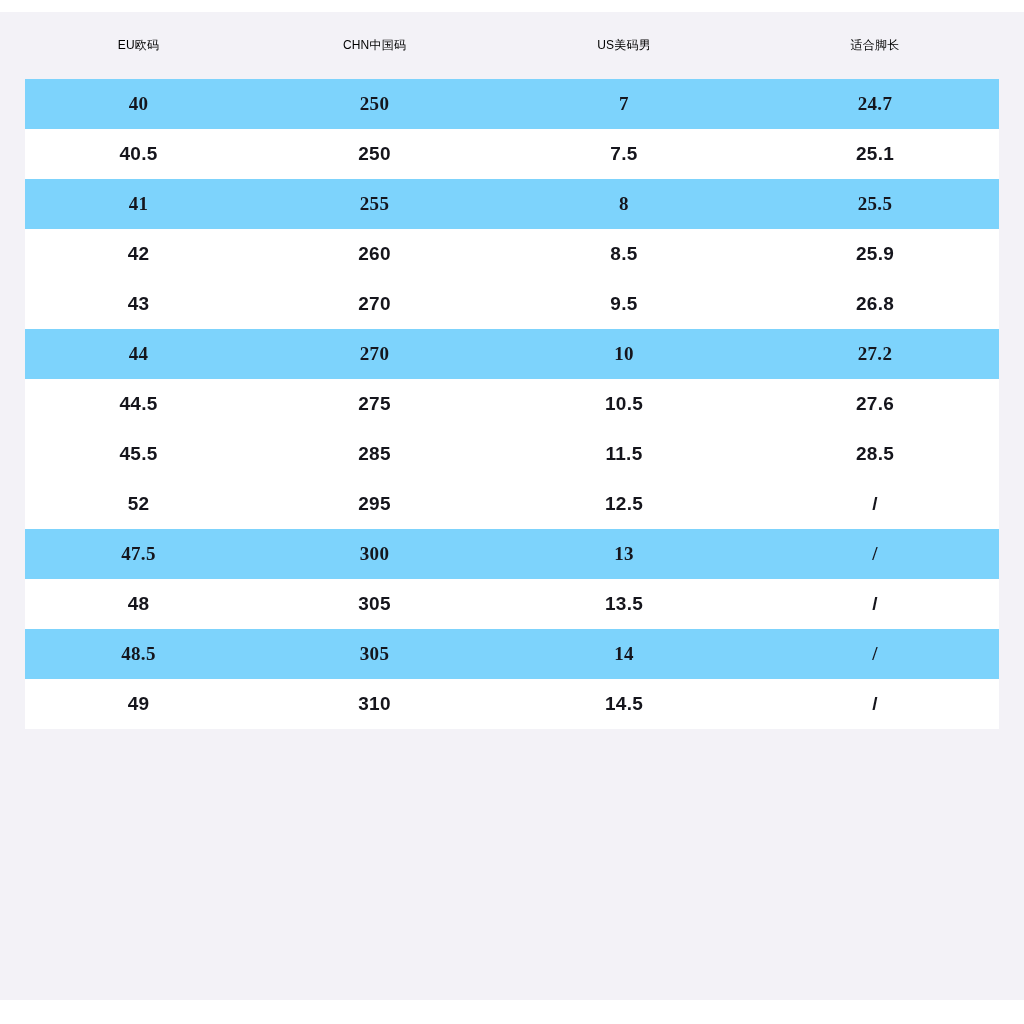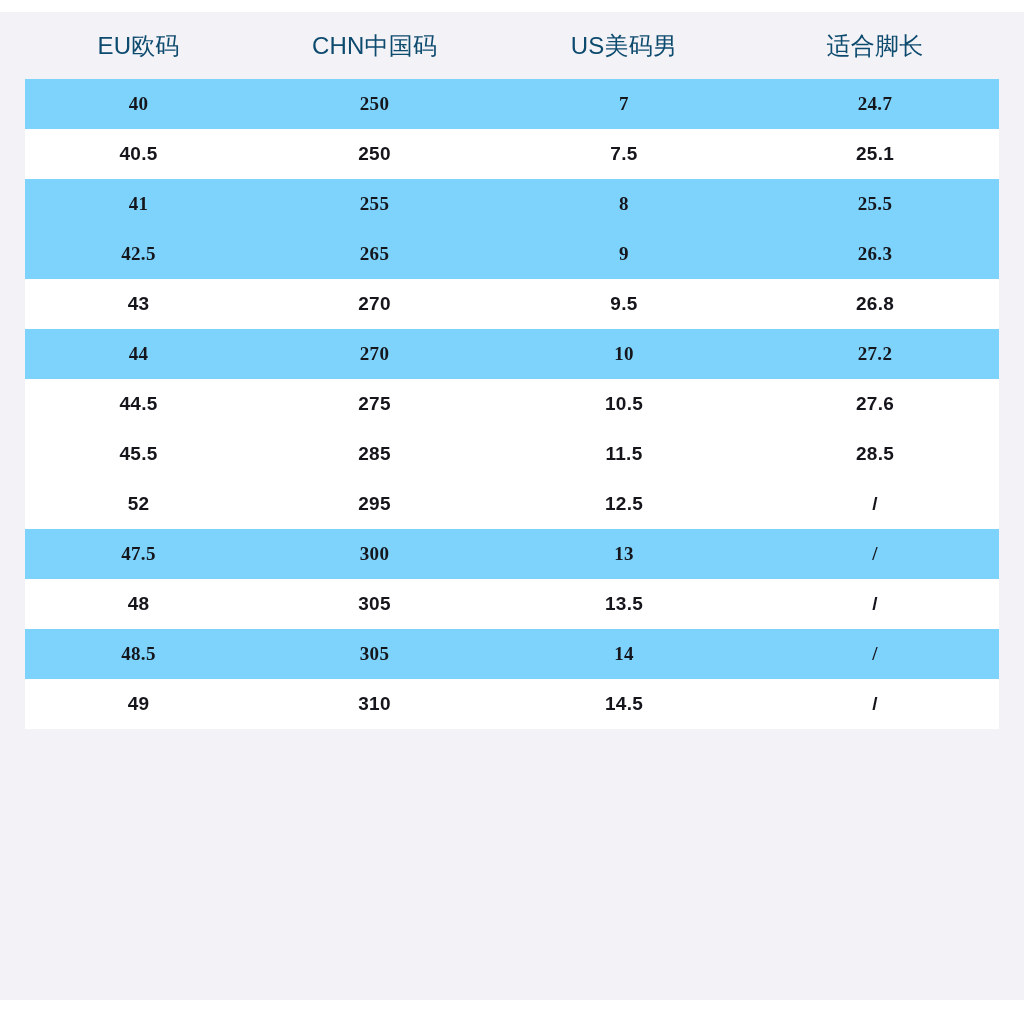--- a/index.html
+++ b/index.html
@@ -35,22 +35,22 @@
   .chart-table col.c2 { width: 245px; }
   .chart-table col.c3 { width: 254px; }
   .chart-table col.c4 { width: 248px; }
   .chart-table col.c5 { width: 25px; }
 
   .head-row th {
     height: 67px;
     padding: 0;
     background: #f3f2f7;
     font-weight: 400;
-    font-size: 24px;
-    color: #0c4a6e;
+    font-size: 12px;
+    color: #000000;
     text-align: center;
     vertical-align: middle;
     letter-spacing: 0.2px;
   }
   .head-row th.edge {
     background: #f3f2f7;
   }
 
   .data-row td {
     height: 50px;
@@ -110,26 +110,26 @@
           <td class="edge"></td>
         </tr>
         <tr class="data-row even">
           <td class="edge"></td>
           <td class="cell">41</td>
           <td class="cell">255</td>
           <td class="cell">8</td>
           <td class="cell">25.5</td>
           <td class="edge"></td>
         </tr>
-        <tr class="data-row even">
-          <td class="edge"></td>
-          <td class="cell">42.5</td>
-          <td class="cell">265</td>
-          <td class="cell">9</td>
-          <td class="cell">26.3</td>
+        <tr class="data-row odd">
+          <td class="edge"></td>
+          <td class="cell">42</td>
+          <td class="cell">260</td>
+          <td class="cell">8.5</td>
+          <td class="cell">25.9</td>
           <td class="edge"></td>
         </tr>
         <tr class="data-row odd">
           <td class="edge"></td>
           <td class="cell">43</td>
           <td class="cell">270</td>
           <td class="cell">9.5</td>
           <td class="cell">26.8</td>
           <td class="edge"></td>
         </tr>

